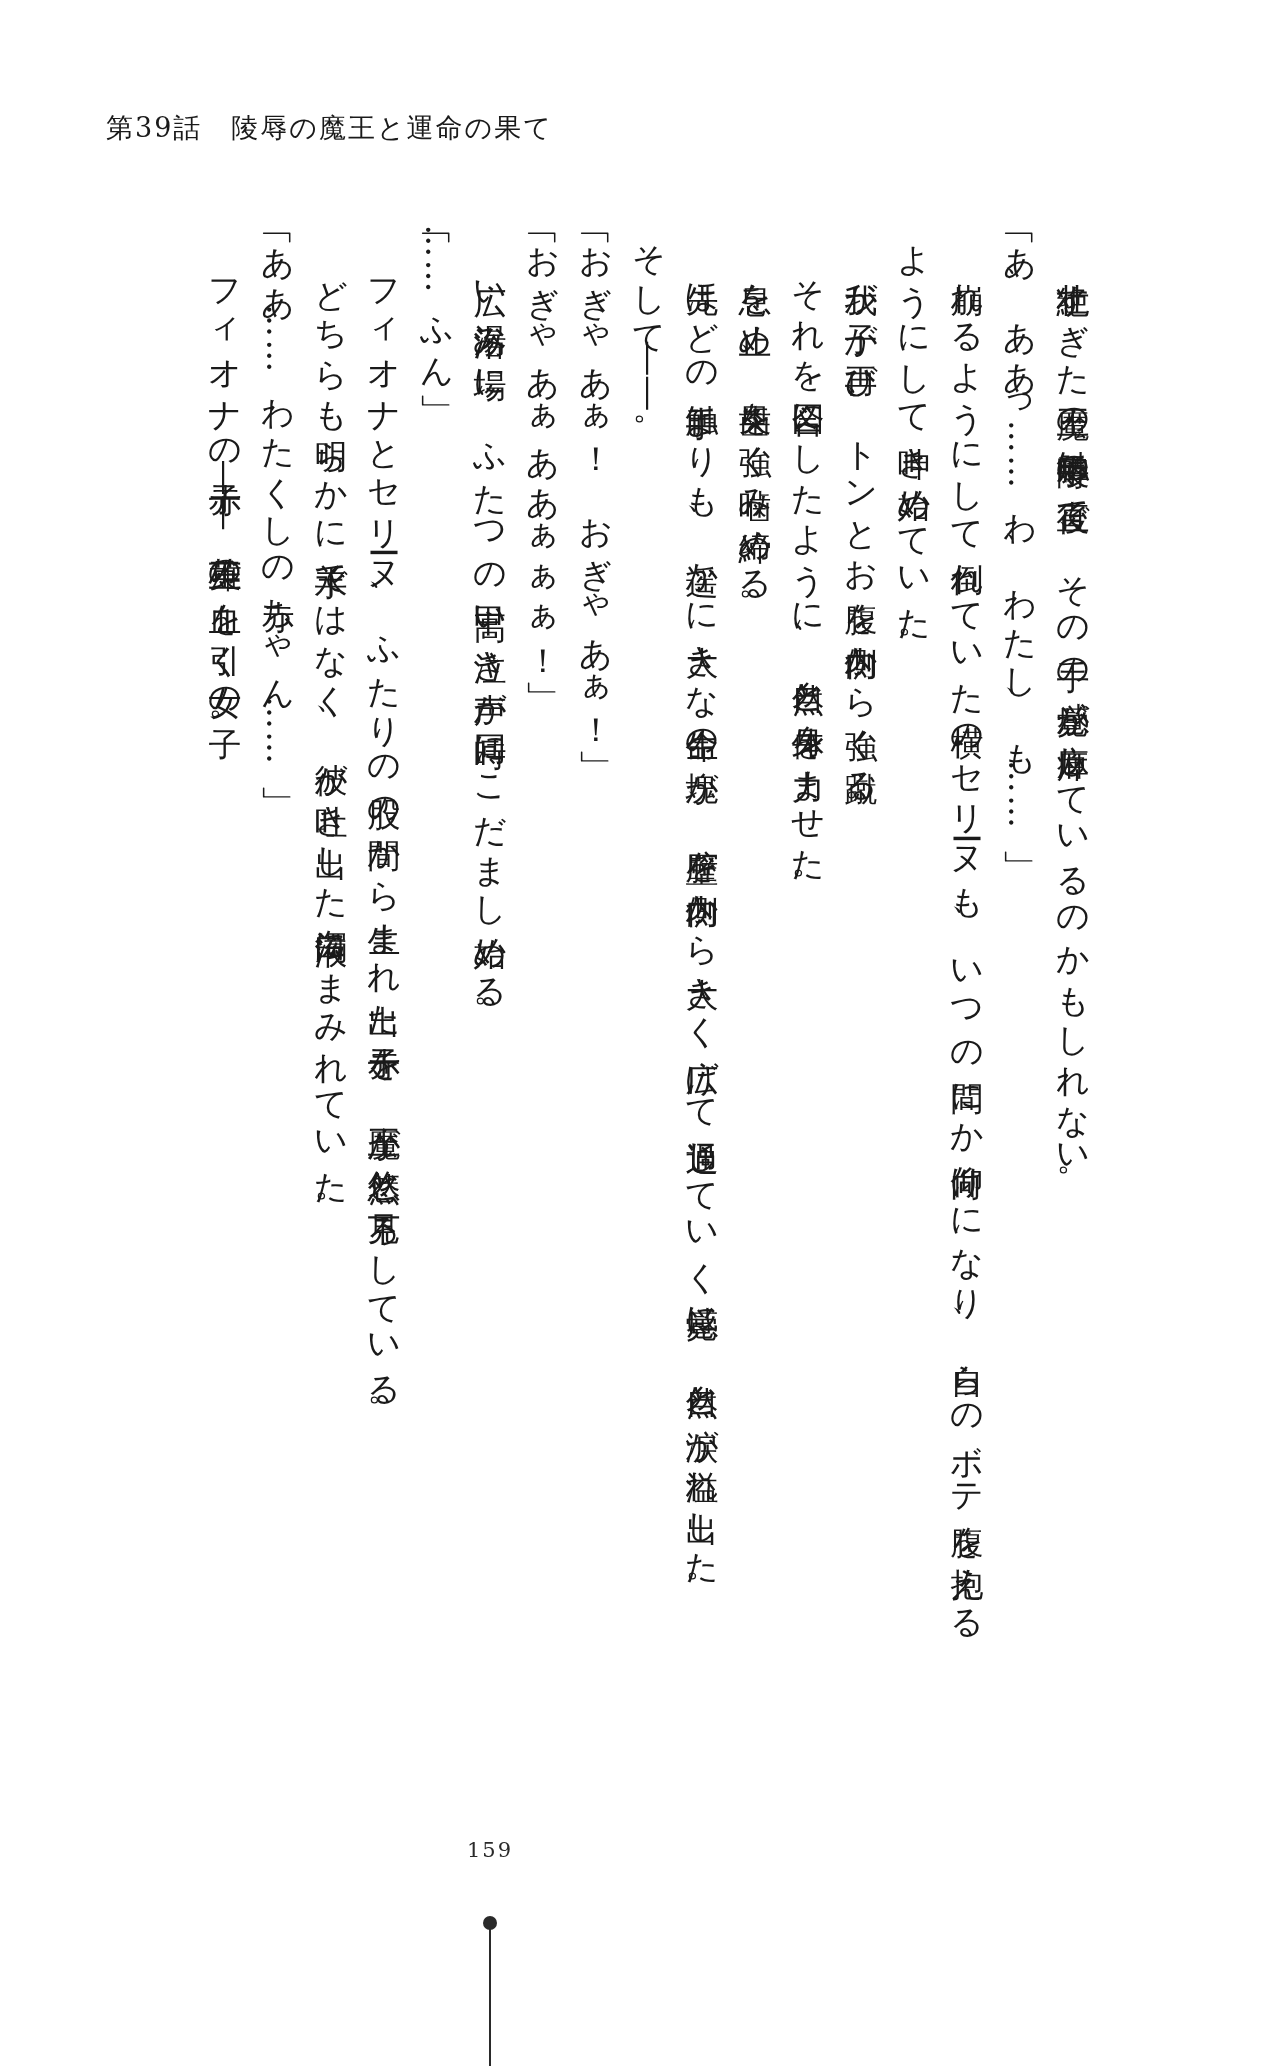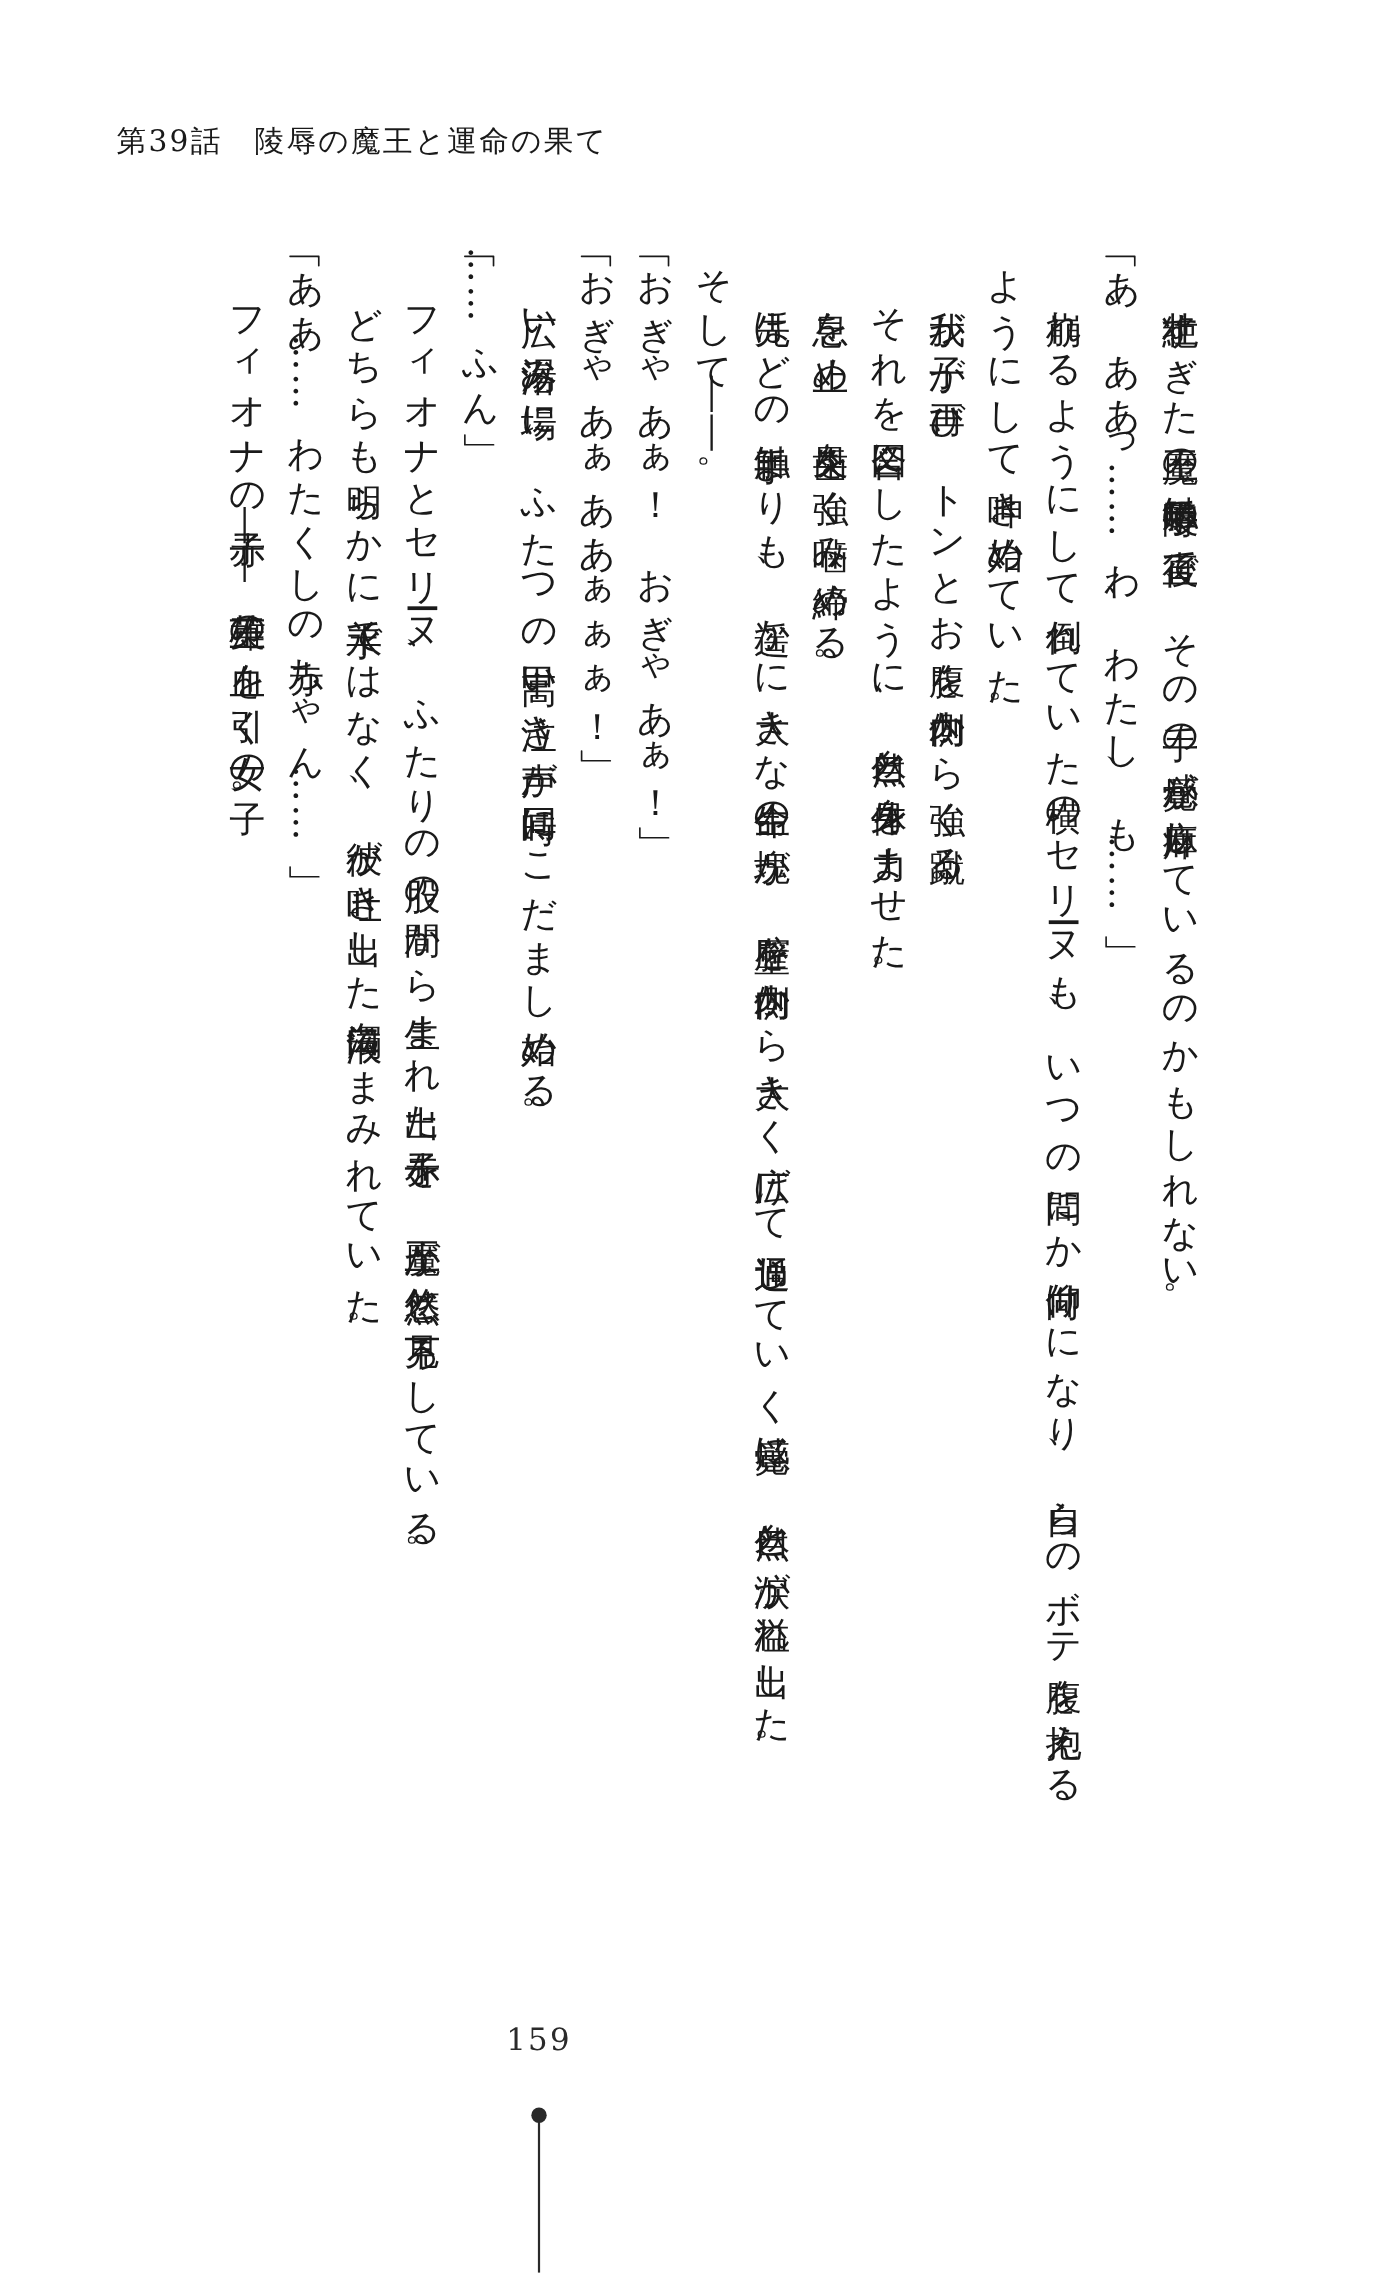--- a/index.html
+++ b/index.html
@@ -45,21 +45,21 @@
   .para.indent {
     text-indent: 35px;          
   }
   
   .folio {
     position: absolute;
     left: 447px;
     top: 1838px;
     width: 86px;
     text-align: center;
-    font-size: 28px;
+    font-size: 21px;
     letter-spacing: 2px;
     color: #2a2a2a;
   }
   .page-marker-dot {
     position: absolute;
     left: 483px;
     top: 1916px;
     width: 14px;
     height: 14px;
     border-radius: 50%;

